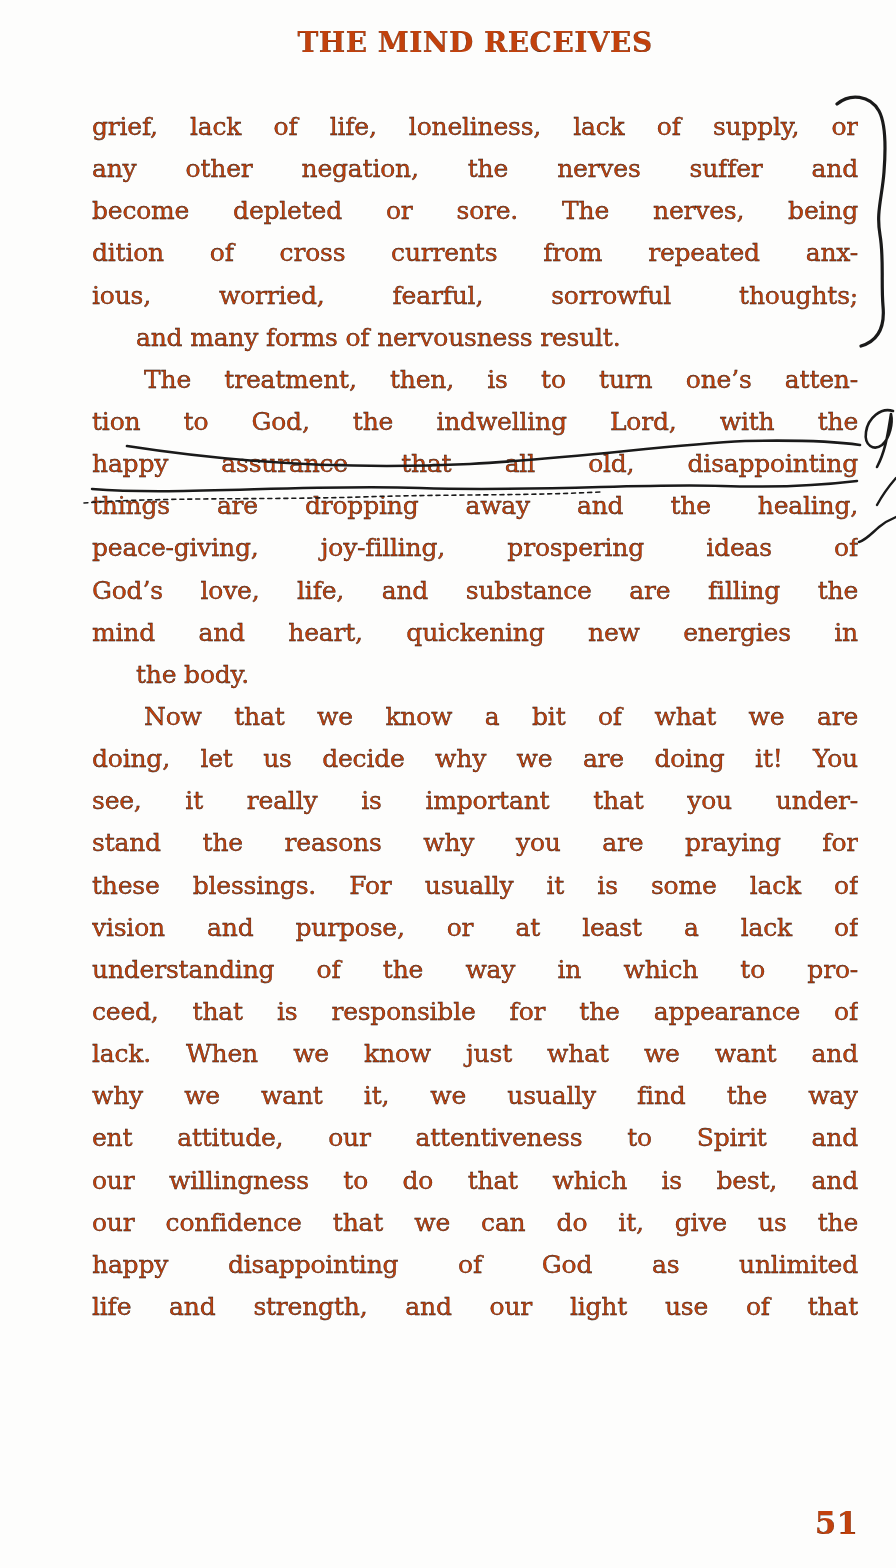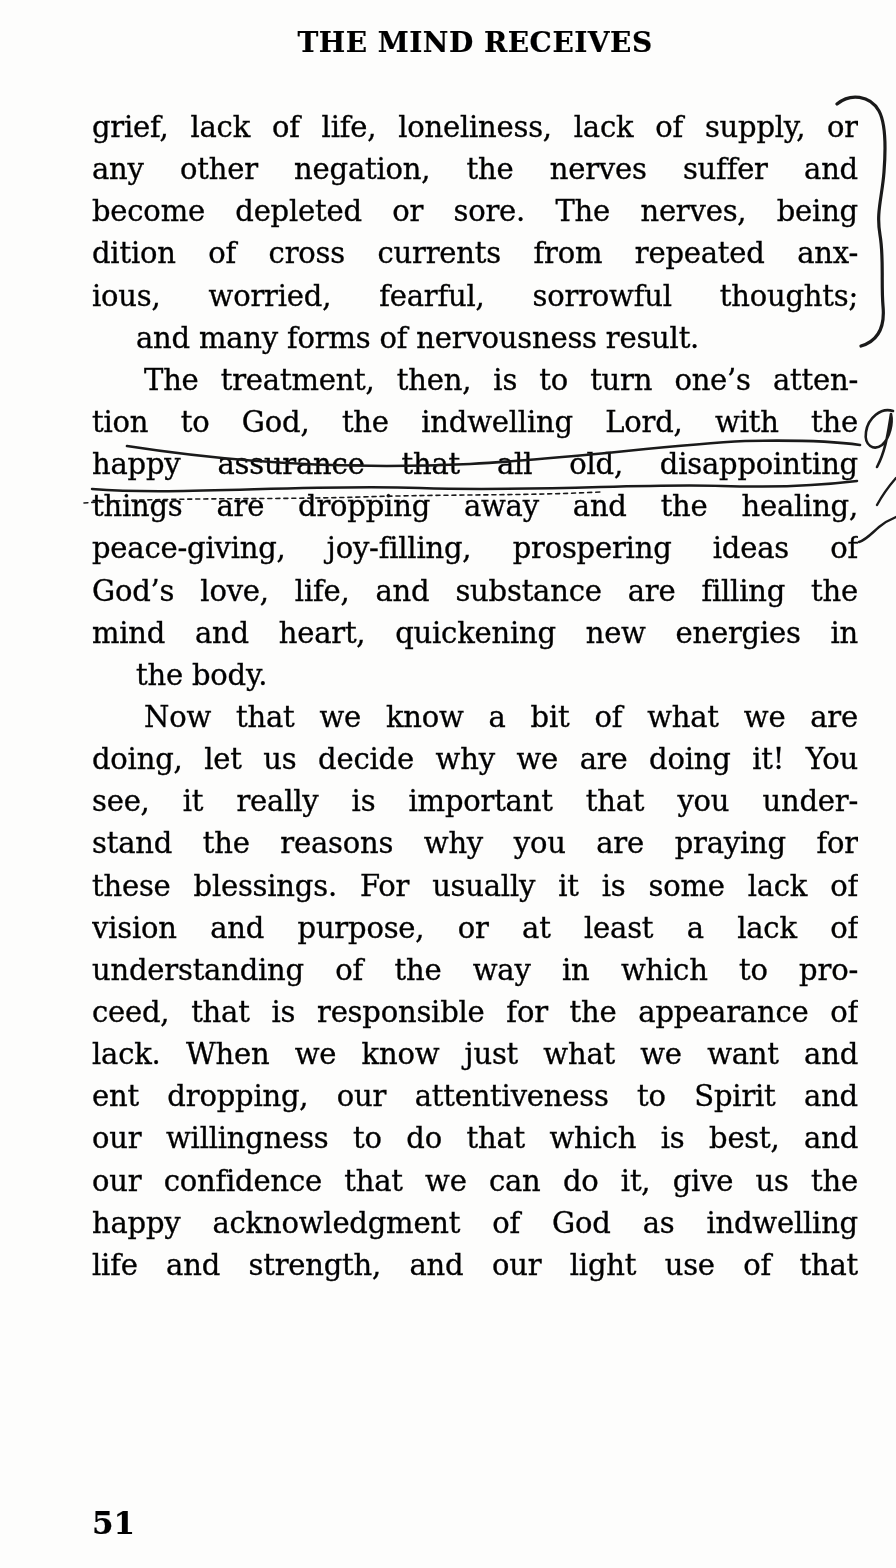--- a/index.html
+++ b/index.html
@@ -5,53 +5,53 @@
   html, body { margin: 0; padding: 0; }
   body {
     width: 896px; height: 1568px;
     background: #f4f4f2;
     font-family: "DejaVu Serif", "Liberation Serif", serif;
   }
   .page {
     position: relative;
     width: 896px; height: 1568px;
     background: #fdfdfc;
-    color: #000000;
+    color: #c2410c;
     overflow: hidden;
   }
   .running-head {
     position: absolute;
     top: 26px; left: 92px; width: 766px;
     text-align: center;
     font-size: 28px;
     font-weight: bold;
     letter-spacing: 0.5px;
     -webkit-text-stroke: 0.2px #0e0e0e;
     white-space: nowrap;
   }
   .textcol {
     position: absolute;
     top: 106px; left: 92px; width: 766px;
-    font-size: 29px;
+    font-size: 25px;
     letter-spacing: -0.2px;
     -webkit-text-stroke: 0.35px #0e0e0e;
   }
   .line {
     height: 42.15px;
     line-height: 42.15px;
     overflow: hidden;
     text-align: justify;
     text-align-last: justify;
   }
   .line.flush { text-align-last: left; margin-left: 44px; }
   .line.indent { text-indent: 52px; }
   .folio {
     position: absolute;
     top: 1505px; left: 92px; width: 766px;
-    text-align: left;
+    text-align: right;
     font-size: 31px;
     font-weight: bold;
     -webkit-text-stroke: 0.2px #0e0e0e;
   }
   .ink-overlay {
     position: absolute;
     top: 0; left: 0;
     pointer-events: none;
   }
   .ink-overlay path {
@@ -85,24 +85,25 @@
       <div class="line flush">the body.</div>
       <div class="line indent">Now that we know a bit of what we are</div>
       <div class="line">doing, let us decide why we are doing it! You</div>
       <div class="line">see, it really is important that you under-</div>
       <div class="line">stand the reasons why you are praying for</div>
       <div class="line">these blessings. For usually it is some lack of</div>
       <div class="line">vision and purpose, or at least a lack of</div>
       <div class="line">understanding of the way in which to pro-</div>
       <div class="line">ceed, that is responsible for the appearance of</div>
       <div class="line">lack. When we know just what we want and</div>
-      <div class="line">ent dropping, our attentiveness to Spirit and</div>
+      <div class="line">why we want it, we usually find the way</div>
+      <div class="line">ent attitude, our attentiveness to Spirit and</div>
       <div class="line">our willingness to do that which is best, and</div>
       <div class="line">our confidence that we can do it, give us the</div>
-      <div class="line">happy acknowledgment of God as indwelling</div>
+      <div class="line">happy disappointing of God as unlimited</div>
       <div class="line">life and strength, and our light use of that</div>
     </div>
 
   <div class="folio">51</div>
 
   <svg class="ink-overlay" width="896" height="1568" viewBox="0 0 896 1568">
     <g>
       <path stroke-width="3.2" d="M837,104 C850,93 870,95 879,111 C886,124 886,146 884,172 C882,198 876,212 880,235 C884,258 881,282 883,306 C885,327 878,341 861,346"></path>
     </g>
     <g>

